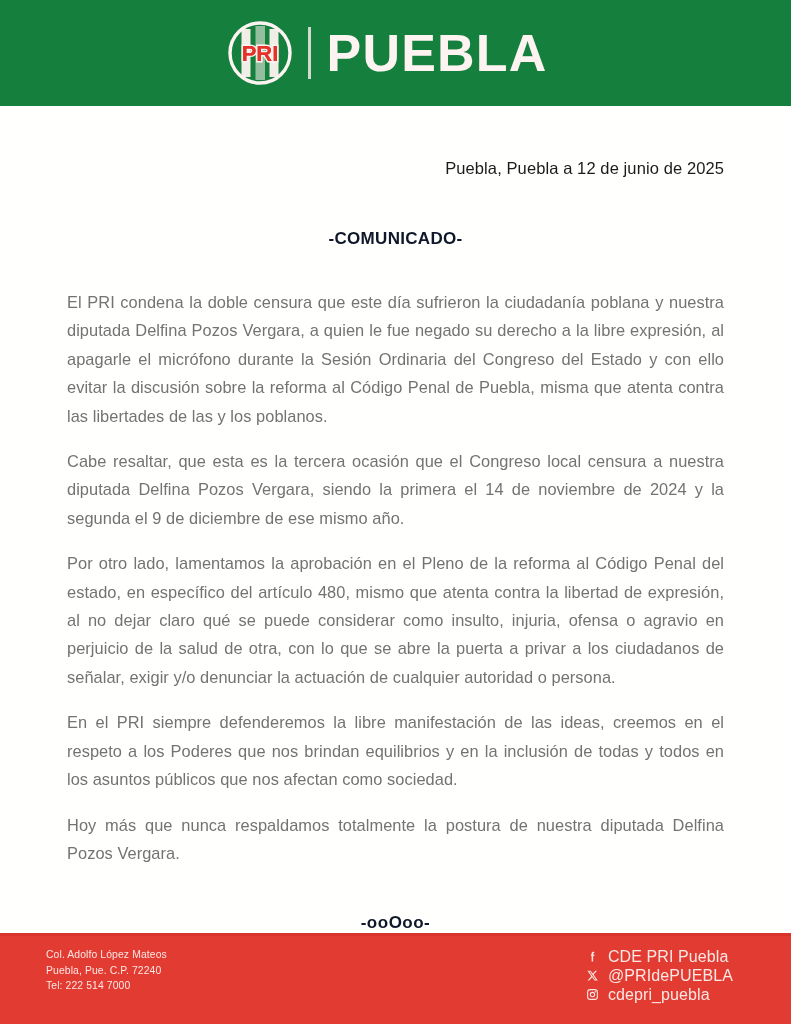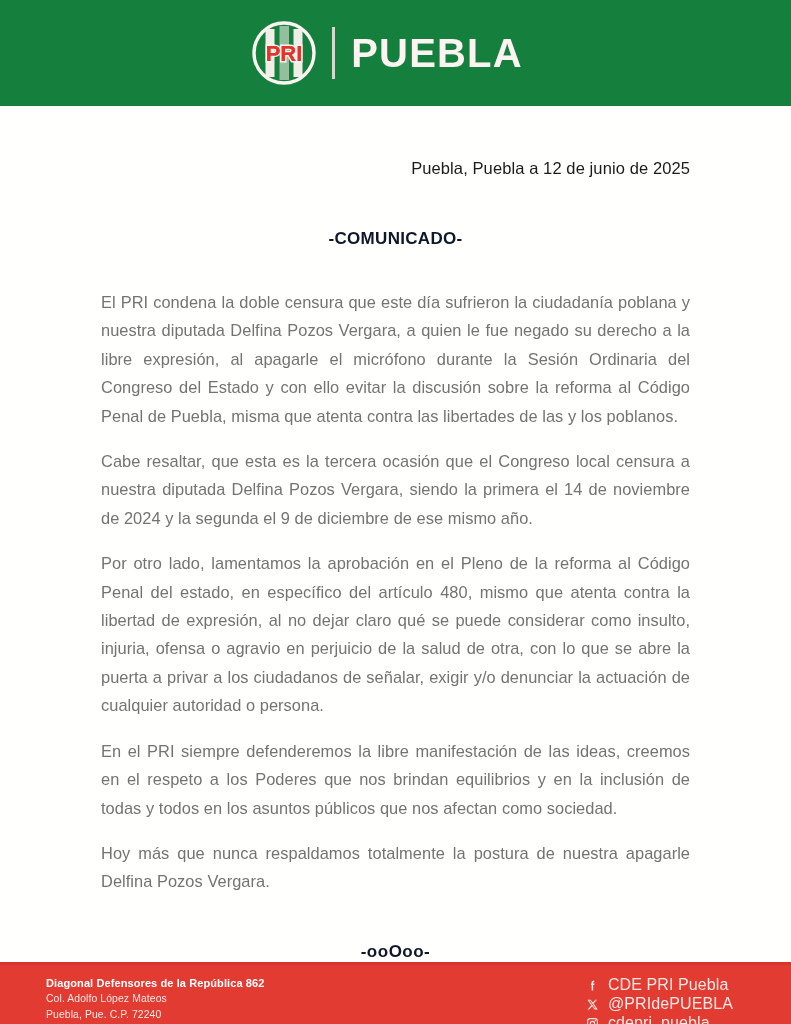--- a/index.html
+++ b/index.html
@@ -44,31 +44,31 @@
     display: block;
   }
   .brand-divider {
     width: 3px;
     height: 52px;
     background: #f6e9e6;
     opacity: .85;
   }
   .brand-word {
     color: #fdf3f1;
-    font-size: 40px;
+    font-size: 52px;
     font-weight: 700;
     letter-spacing: 1.2px;
     line-height: 1;
     font-family: "Liberation Sans", sans-serif;
   }
 
   
   .doc-body {
     flex: 1 1 auto;
-    padding: 0 101px;
+    padding: 0 67px;
     position: relative;
   }
   .date-line {
     text-align: right;
     font-size: 16.5px;
     color: #1b1b1b;
     margin-top: 53px;
     letter-spacing: .1px;
   }
   .comunicado {
@@ -192,30 +192,29 @@
 
     <div class="date-line">Puebla, Puebla a 12 de junio de 2025</div>
 
     <div class="comunicado">-COMUNICADO-</div>
 
     <div class="paragraphs">
       <p class="para">El PRI condena la doble censura que este día sufrieron la ciudadanía poblana y nuestra diputada Delfina Pozos Vergara, a quien le fue negado su derecho a la libre expresión, al apagarle el micrófono durante la Sesión Ordinaria del Congreso del Estado y con ello evitar la discusión sobre la reforma al Código Penal de Puebla, misma que atenta contra las libertades de las y los poblanos.</p>
       <p class="para">Cabe resaltar, que esta es la tercera ocasión que el Congreso local censura a nuestra diputada Delfina Pozos Vergara, siendo la primera el 14 de noviembre de 2024 y la segunda el 9 de diciembre de ese mismo año.</p>
       <p class="para">Por otro lado, lamentamos la aprobación en el Pleno de la reforma al Código Penal del estado, en específico del artículo 480, mismo que atenta contra la libertad de expresión, al no dejar claro qué se puede considerar como insulto, injuria, ofensa o agravio en perjuicio de la salud de otra, con lo que se abre la puerta a privar a los ciudadanos de señalar, exigir y/o denunciar la actuación de cualquier autoridad o persona.</p>
       <p class="para">En el PRI siempre defenderemos la libre manifestación de las ideas, creemos en el respeto a los Poderes que nos brindan equilibrios y en la inclusión de todas y todos en los asuntos públicos que nos afectan como sociedad.</p>
-      <p class="para">Hoy más que nunca respaldamos totalmente la postura de nuestra apagarle Delfina Pozos Vergara.</p>
+      <p class="para">Hoy más que nunca respaldamos totalmente la postura de nuestra diputada Delfina Pozos Vergara.</p>
     </div>
 
     <div class="closing-mark">-ooOoo-</div>
   </div>
 
   <div class="footer-band">
 
     <div class="address-block">
-      <div class="address-line-1">Diagonal Defensores de la República 862</div>
       <div>Col. Adolfo López Mateos</div>
       <div>Puebla, Pue. C.P. 72240</div>
       <div>Tel: 222 514 7000</div>
     </div>
 
     <div class="social-block">
 
       <div class="social-row">
         <span class="social-icon">
           <svg viewBox="0 0 24 24" width="13" height="13" aria-hidden="true">

